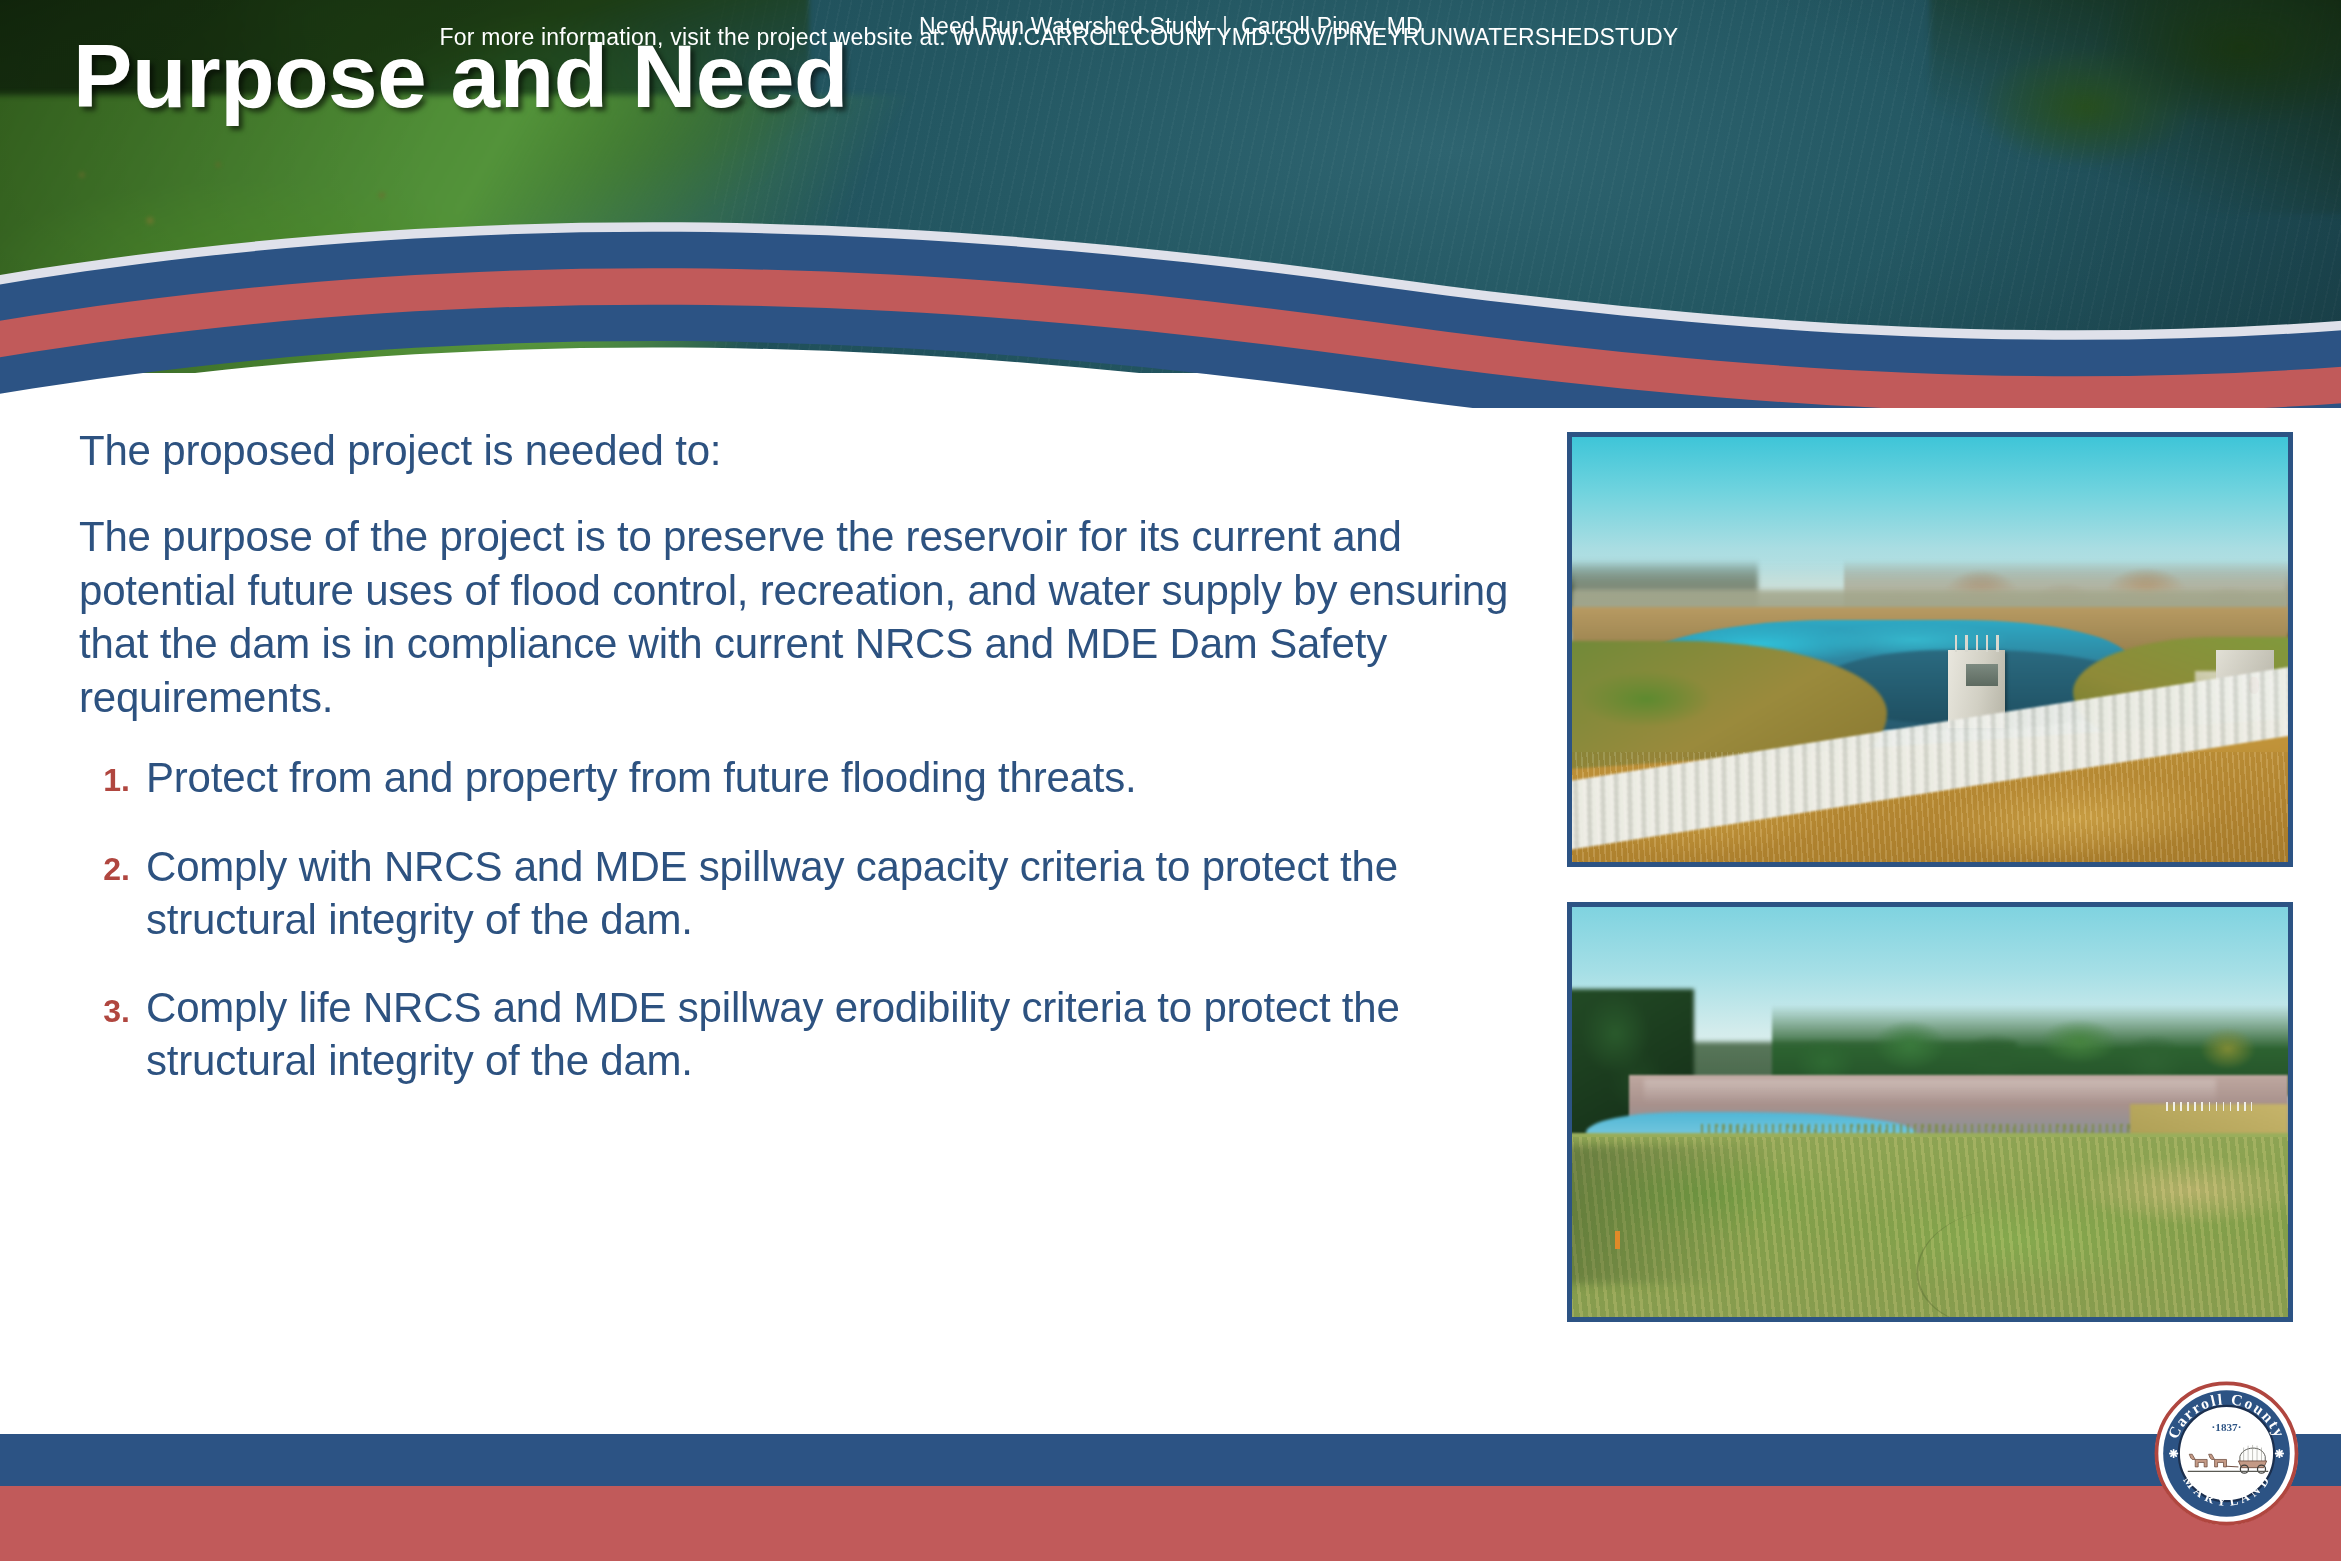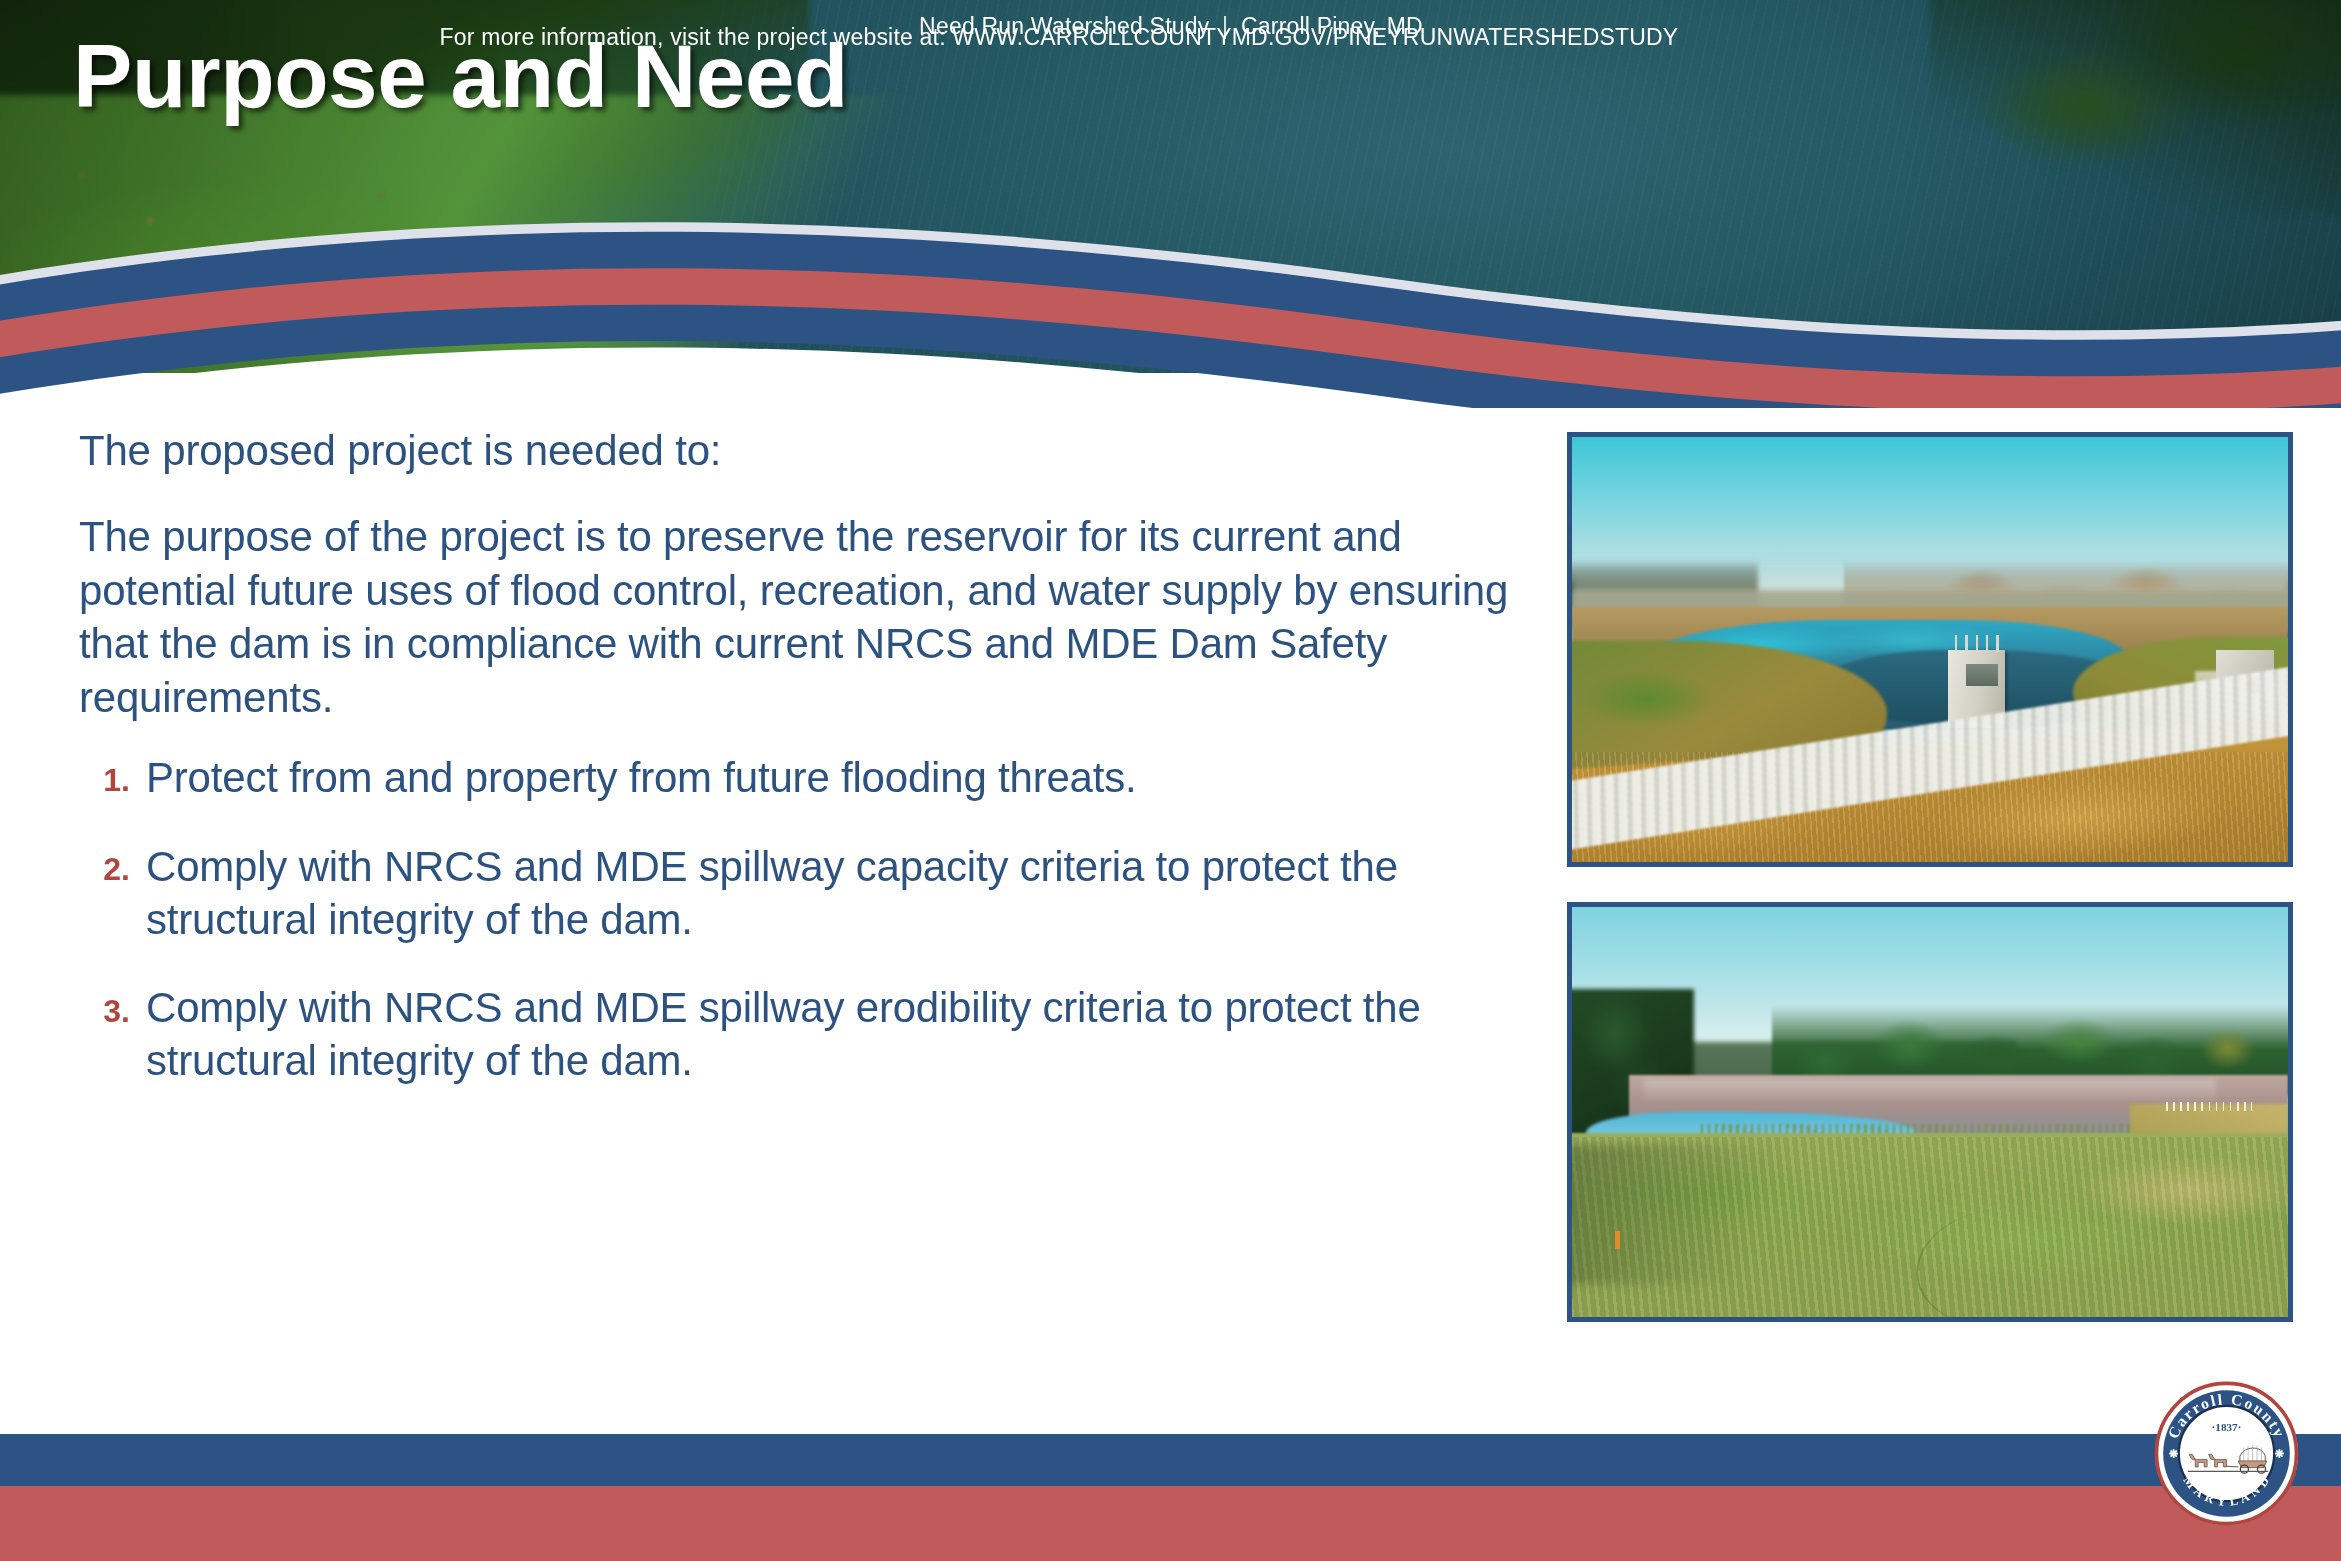--- a/index.html
+++ b/index.html
@@ -311,21 +311,21 @@
       <li class="num-item">
         <span class="num-marker">1.</span>
         <span class="num-text">Protect from and property from future flooding threats.</span>
       </li>
       <li class="num-item">
         <span class="num-marker">2.</span>
         <span class="num-text">Comply with NRCS and MDE spillway capacity criteria to protect the structural integrity of the dam.</span>
       </li>
       <li class="num-item">
         <span class="num-marker">3.</span>
-        <span class="num-text">Comply with NRCS and MDE spillway erodibility criteria to protect the structural integrity of the dam.</span>
+        <span class="num-text">Comply life NRCS and MDE spillway erodibility criteria to protect the structural integrity of the dam.</span>
       </li>
     </ol>
   </div>
 
   <div class="photo photo-top">
     <div class="ph">
       <div class="t-sky"></div>
       <div class="t-trees-l"></div>
       <div class="t-trees-r"></div>
       <div class="t-haze"></div>

